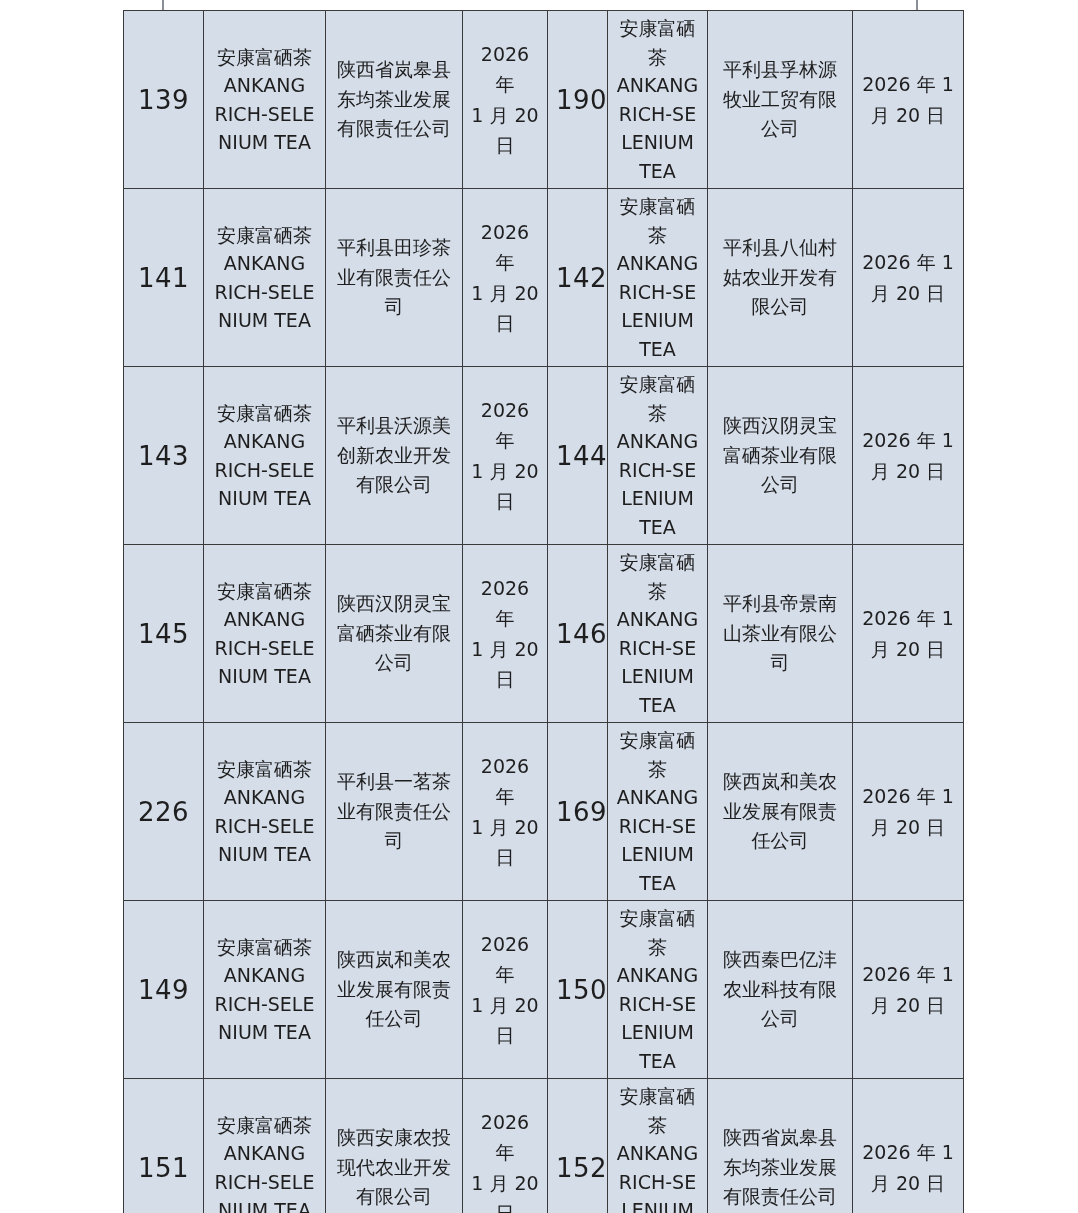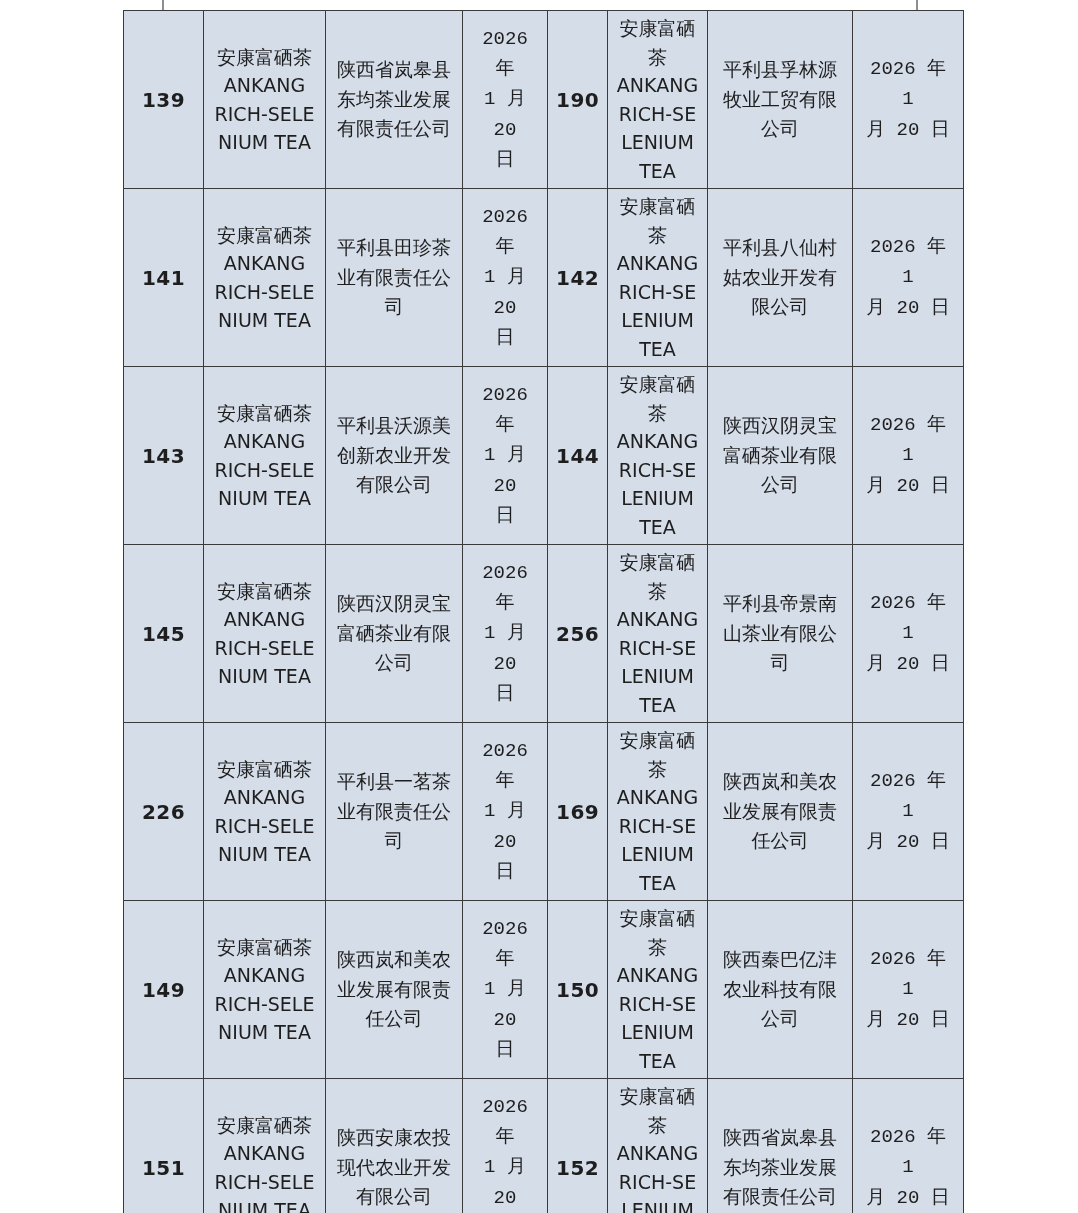--- a/index.html
+++ b/index.html
@@ -20,24 +20,24 @@
     border:1px solid #3a3a3a;
   }
   table.cert td{
     border:1px solid #3a3a3a;
     text-align:center;vertical-align:middle;
     padding:3px 8px;box-sizing:border-box;
     overflow:hidden;
   }
   table.cert tr{height:170px;}
   table.cert tr:last-child{height:176px;}
-  .no{font-size:20px;letter-spacing:.5px;font-weight:bold;}
+  .no{font-size:26px;letter-spacing:.5px;}
   .brand{font-size:19px;line-height:1.5;white-space:pre-line;}
   .company{font-size:19px;line-height:1.55;}
-  .date{font-size:19px;line-height:1.6;white-space:pre-line;font-family:Liberation Mono, monospace;}
+  .date{font-size:19px;line-height:1.6;white-space:pre-line;}
 </style>
 </head>
 <body>
 
 <div class="top-remnant">
   <div class="stub stub-a"></div>
   <div class="stub stub-b"></div>
 </div>
 
 <div class="table-wrap">
@@ -119,21 +119,21 @@
       <tr>
         <td class="no">145</td>
         <td class="brand">安康富硒茶
 ANKANG
 RICH-SELE
 NIUM TEA</td>
         <td class="company">陕西汉阴灵宝富硒茶业有限公司</td>
         <td class="date">2026 年
 1 月 20
 日</td>
-        <td class="no">256</td>
+        <td class="no">146</td>
         <td class="brand">安康富硒
 茶
 ANKANG
 RICH-SE
 LENIUM
 TEA</td>
         <td class="company">平利县帝景南山茶业有限公司</td>
         <td class="date">2026 年 1
 月 20 日</td>
       </tr>

